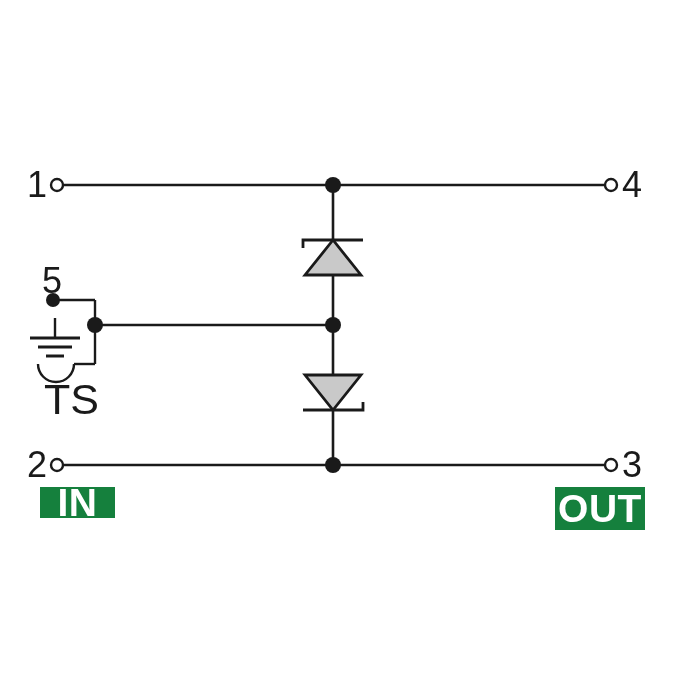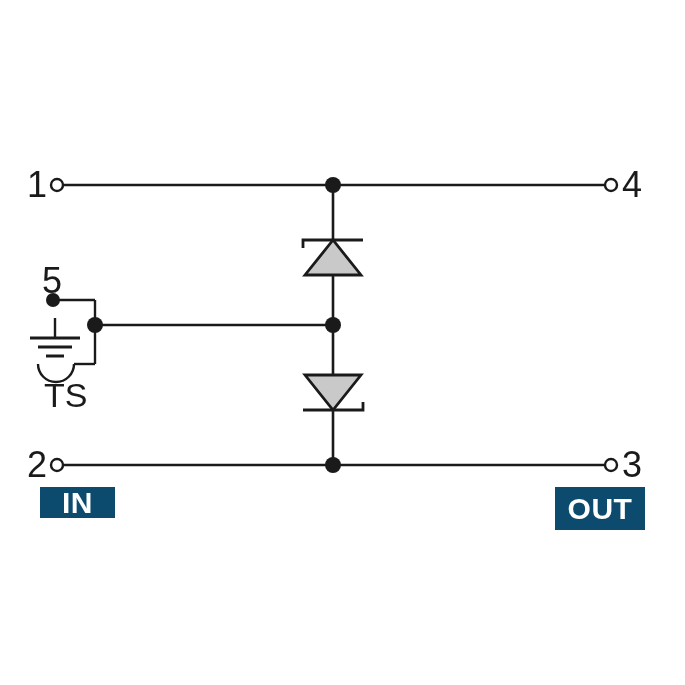--- a/index.html
+++ b/index.html
@@ -77,29 +77,29 @@
     font-family: "Liberation Sans", sans-serif;
     font-weight: 400;
     line-height: 1;
     white-space: nowrap;
     user-select: none;
   }
   .term-num {
     font-size: 36px;
   }
   .ts-label {
-    font-size: 34px;
+    font-size: 43px;
   }
   .io-badge {
     position: absolute;
-    background: #0c4a6e;
+    background: #15803d;
     color: #ffffff;
     font-family: "Liberation Sans", sans-serif;
     font-weight: bold;
-    font-size: 30px;
+    font-size: 39px;
     letter-spacing: 0.5px;
     display: flex;
     align-items: center;
     justify-content: center;
     line-height: 1;
     user-select: none;
     text-align: center;
   }
 </style>
 </head>

